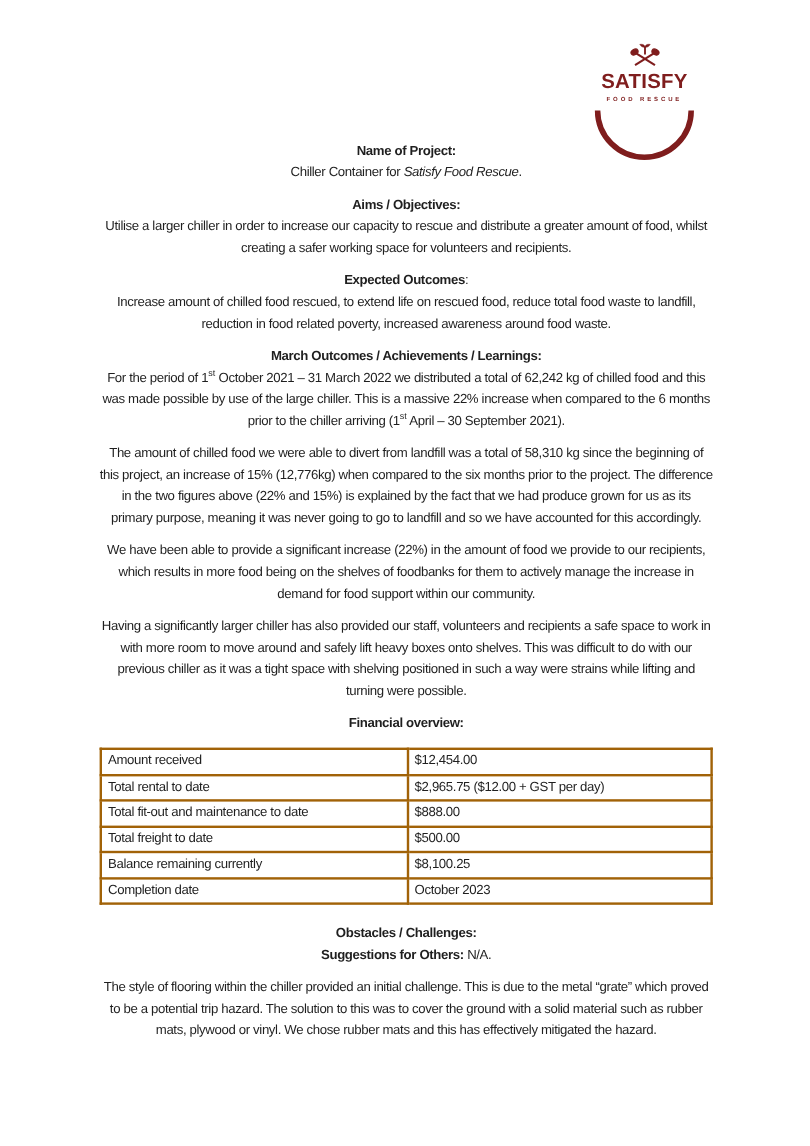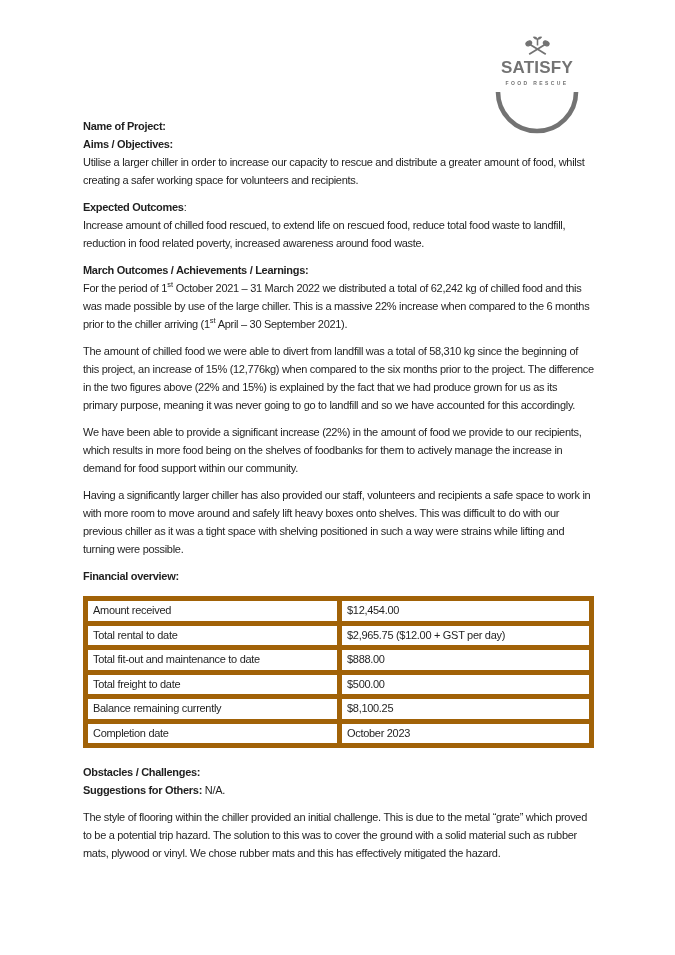--- a/index.html
+++ b/index.html
@@ -12,38 +12,38 @@
   
   .logo{position:absolute;left:489px;top:36px;width:96px;text-align:center;}
   .logo-icon{display:block;margin:0 auto;width:27px;height:21px;}
   .logo-title{font-size:17px;font-weight:bold;letter-spacing:.2px;line-height:20px;margin-top:1px;}
   .logo-sub{font-size:5px;font-weight:bold;letter-spacing:2.4px;line-height:7px;margin-top:2px;}
   .logo-arc{display:block;margin:3px auto 0;}
 
   
   .content{position:absolute;left:83px;top:117px;width:511px;
     font-size:11px;line-height:18px;letter-spacing:-.3px;}
-  .content p{margin:0 0 9px;}
+  .content p{margin:0 0 9px;text-align:center;}
   .content p.h{margin:0;font-weight:bold;}
   .h .colon{font-weight:normal;}
   em{font-style:italic;}
   sup{font-size:7.5px;line-height:0;letter-spacing:0;vertical-align:super;}
 
   table.fin{width:100%;border-collapse:collapse;margin:11px 0 15px;}
-  .fin td{border:5px solid #a16207;padding:1px 5px 2px;font-size:11px;line-height:16.5px;letter-spacing:-.3px;vertical-align:top;}
+  .fin td{border:2px solid #a16207;padding:1px 5px 2px;font-size:11px;line-height:16.5px;letter-spacing:-.3px;vertical-align:top;}
   .fin td.label{width:50.2%;}
 
   .inline-label{font-weight:bold;}
 </style>
 </head>
 <body>
 
 <div class="page">
 
-  <div class="logo" style="color: #737373;">
+  <div class="logo" style="color: #7f1d1d;">
     <svg class="logo-icon" viewBox="0 0 26 20">
       <g stroke="currentColor" fill="currentColor">
         <line x1="5" y1="17.5" x2="21" y2="7.5" stroke-width="1.7"></line>
         <line x1="5" y1="7.5" x2="21" y2="17.5" stroke-width="1.7"></line>
         <ellipse cx="4.6" cy="7" rx="3" ry="2.1" transform="rotate(-32 4.6 7)"></ellipse>
         <ellipse cx="21.4" cy="7" rx="3" ry="2.1" transform="rotate(32 21.4 7)"></ellipse>
         <line x1="13" y1="9" x2="13" y2="2.5" stroke-width="1.5"></line>
         <path d="M13 3.2 C10.6 3.4 9.4 2 8.8 0.8 C11.4 0.3 12.8 1.2 13 3.2 Z" stroke-width="0.4"></path>
         <path d="M13 3.2 C15.4 3.4 16.6 2 17.2 0.8 C14.6 0.3 13.2 1.2 13 3.2 Z" stroke-width="0.4"></path>
       </g>
@@ -51,20 +51,21 @@
     <div class="logo-title">SATISFY</div>
     <div class="logo-sub">FOOD RESCUE</div>
     <svg class="logo-arc" width="84" height="46" viewBox="0 0 84 46">
       <path d="M3 2 A 39 39 0 0 0 81 2" fill="none" stroke="currentColor" stroke-width="4.6"></path>
     </svg>
   </div>
 
   <div class="content">
 
     <p class="h">Name of Project:</p>
+    <p><span>Chiller Container for </span><em>Satisfy Food Rescue</em><span>.</span></p>
 
     <p class="h">Aims / Objectives:</p>
     <p>Utilise a larger chiller in order to increase our capacity to rescue and distribute a greater amount of food, whilst creating a safer working space for volunteers and recipients.</p>
 
     <p class="h"><span>Expected Outcomes</span><span class="colon">:</span></p>
     <p>Increase amount of chilled food rescued, to extend life on rescued food, reduce total food waste to landfill, reduction in food related poverty, increased awareness around food waste.</p>
 
     <p class="h">March Outcomes / Achievements / Learnings:</p>
     <p><span>For the period of 1</span><sup>st</sup><span> October 2021 – 31 March 2022 we distributed a total of 62,242 kg of chilled food and this was made possible by use of the large chiller. This is a massive 22% increase when compared to the 6 months prior to the chiller arriving (1</span><sup>st</sup><span> April – 30 September 2021).</span></p>
     <p>The amount of chilled food we were able to divert from landfill was a total of 58,310 kg since the beginning of this project, an increase of 15% (12,776kg) when compared to the six months prior to the project. The difference in the two figures above (22% and 15%) is explained by the fact that we had produce grown for us as its primary purpose, meaning it was never going to go to landfill and so we have accounted for this accordingly.</p>

